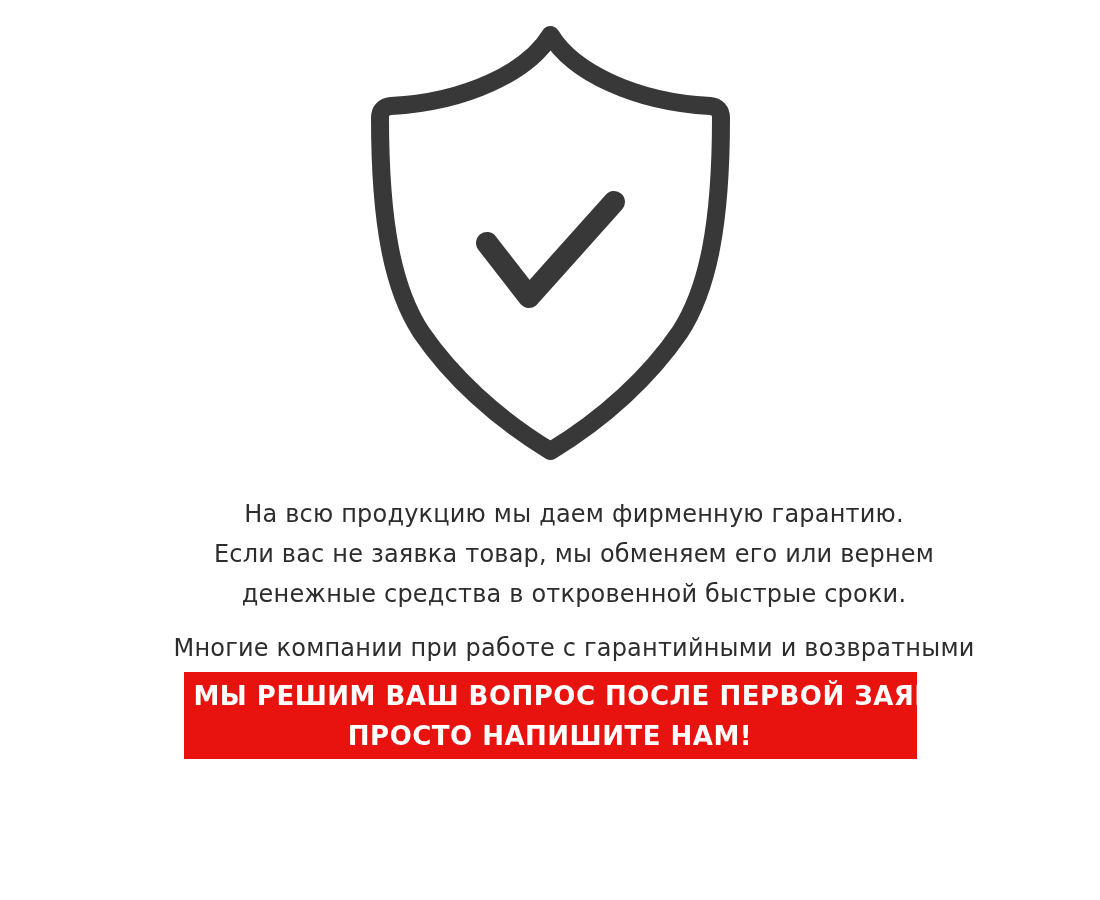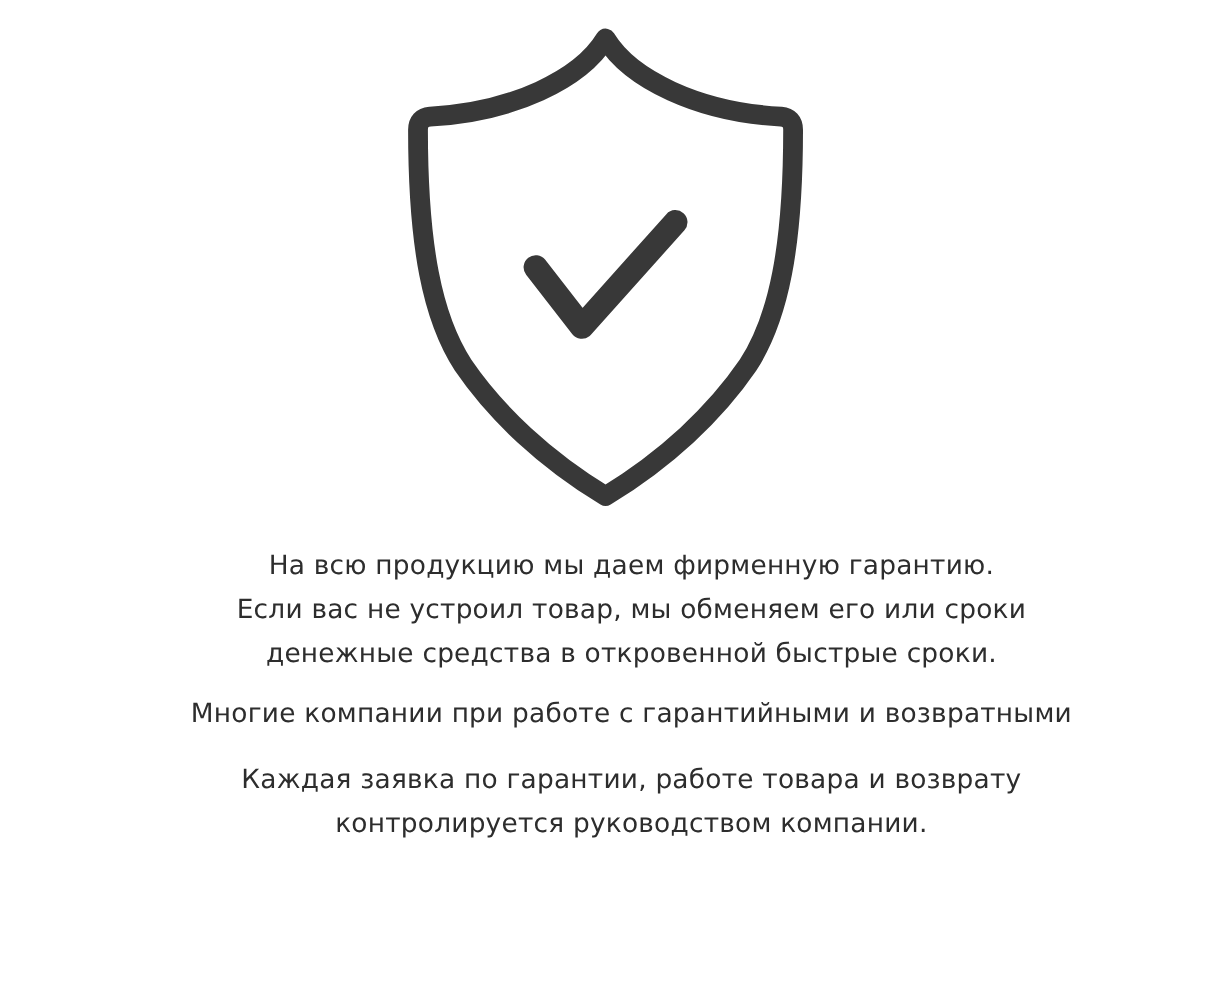--- a/index.html
+++ b/index.html
@@ -75,27 +75,27 @@
                C 345 267, 358 202, 358 96
                Q 358 85, 347 84
                C 272 80, 210 50, 187.5 13
                Z" fill="none" stroke="#383838" stroke-width="18" stroke-linejoin="round" stroke-linecap="round"></path>
       <path d="M 124 221 L 166 275 L 251 180" fill="none" stroke="#383838" stroke-width="22" stroke-linejoin="round" stroke-linecap="round"></path>
     </svg>
   </div>
 
   <p class="para para-intro">
     <span class="line">На всю продукцию мы даем фирменную гарантию.</span>
-    <span class="line">Если вас не устроил товар, мы обменяем его или сроки</span>
+    <span class="line">Если вас не заявка товар, мы обменяем его или вернем</span>
     <span class="line">денежные средства в откровенной быстрые сроки.</span>
   </p>
 
   <p class="para para-note">
     <span class="line">Многие компании при работе с гарантийными и возвратными</span>
   </p>
 
+  <div class="banner">
+    <span class="banner-line">МЫ РЕШИМ ВАШ ВОПРОС ПОСЛЕ ПЕРВОЙ ЗАЯВКИ!</span>
+    <span class="banner-line">ПРОСТО НАПИШИТЕ НАМ!</span>
+  </div>
 
-  <p class="para para-control">
-    <span class="line">Каждая заявка по гарантии, работе товара и возврату</span>
-    <span class="line">контролируется руководством компании.</span>
-  </p>
 
 </div>
 
 </body></html>

